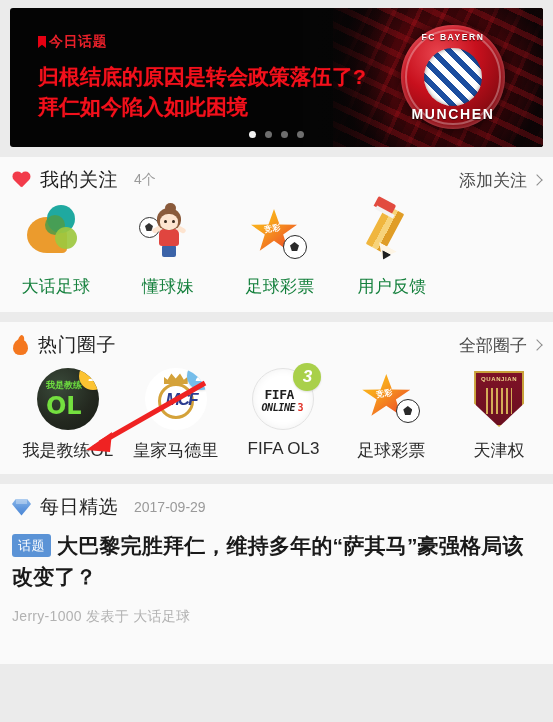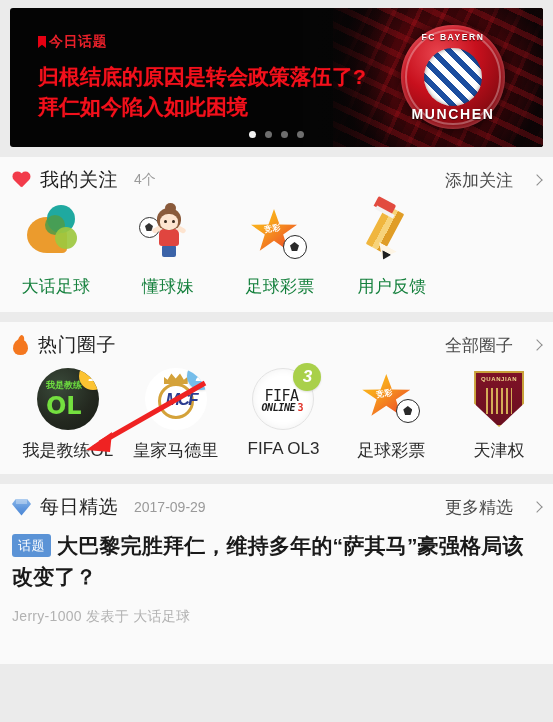--- a/index.html
+++ b/index.html
@@ -79,21 +79,21 @@
 
   
   .card{background:#fafafa;}
   .gap{height:10px;background:#ebebeb;}
   .sec-head{
     height:46px;display:flex;align-items:center;padding:16px 12px;box-sizing:border-box;
   }
   .sec-title{font-size:19px;color:#1f1f1f;margin-left:9px;letter-spacing:.5px;}
   .sec-sub{font-size:14px;color:#9a9a9a;margin-left:16px;}
   .sec-more{
-    margin-left:auto;display:flex;align-items:center;gap:16px;
+    margin-left:auto;display:flex;align-items:center;gap:2px;
     font-size:17px;color:#4a4a4a;
   }
   .chev{
     width:7px;height:7px;border-right:1.6px solid #8d8d8d;border-top:1.6px solid #8d8d8d;
     transform:rotate(45deg);display:inline-block;margin-left:4px;margin-bottom:1px;
   }
 
   
   .heart{position:relative;width:19px;height:17px;}
   .heart:before,.heart:after{
@@ -236,21 +236,21 @@
   }
   .rm-mono{
     position:absolute;left:21px;top:22px;font-size:17px;color:#2b3c8f;font-weight:bold;
     font-style:italic;letter-spacing:-2px;
   }
 
   .av-fifa{
     background:#ffffff;border:1px solid #e2e2e2;box-sizing:border-box;
     box-shadow:inset 0 0 8px rgba(0,0,0,.06);
   }
-  .fifa-1{position:absolute;left:11px;top:18px;font-size:15px;font-weight:normal;color:#1f1f1f;letter-spacing:-.5px;font-family:"DejaVu Sans Mono",monospace;}
+  .fifa-1{position:absolute;left:11px;top:18px;font-size:13px;font-weight:bold;color:#1f1f1f;letter-spacing:-.5px;font-family:"DejaVu Sans Mono",monospace;}
   .fifa-2{position:absolute;left:8px;top:33px;font-size:10px;font-weight:bold;color:#1f1f1f;letter-spacing:-.4px;font-family:"DejaVu Sans Mono",monospace;font-style:italic;}
   .fifa-3{position:absolute;left:44px;top:33px;font-size:10px;font-weight:bold;color:#e03127;font-family:"DejaVu Sans Mono",monospace;}
 
   .av-star{background:transparent;}
   .av-star .s-star{left:2px;top:6px;width:48px;height:44px;}
   .av-star .s-ball{left:36px;top:31px;}
   .av-star .s-caiwen{left:16px;top:20px;}
 
   .av-tj{background:transparent;}
   .tj-shield{
@@ -445,24 +445,20 @@
     </div>
   </div>
 
   <div class="gap"></div>
 
   <div class="card" style="height:180px">
     <div class="sec-head">
       <span class="diamond"></span>
       <span class="sec-title">每日精选</span>
       <span class="sec-sub">2017-09-29</span>
-      <span class="sec-more">
-        <span>更多精选</span>
-        <i class="chev"></i>
-      </span>
     </div>
 
     <div class="picks">
       <div class="pick-title">
         <span class="badge-topic">话题</span><span>大巴黎完胜拜仁，维持多年的“萨其马”豪强格局该改变了？</span>
       </div>
       <div class="pick-meta">Jerry-1000 发表于 大话足球</div>
     </div>
   </div>
 

